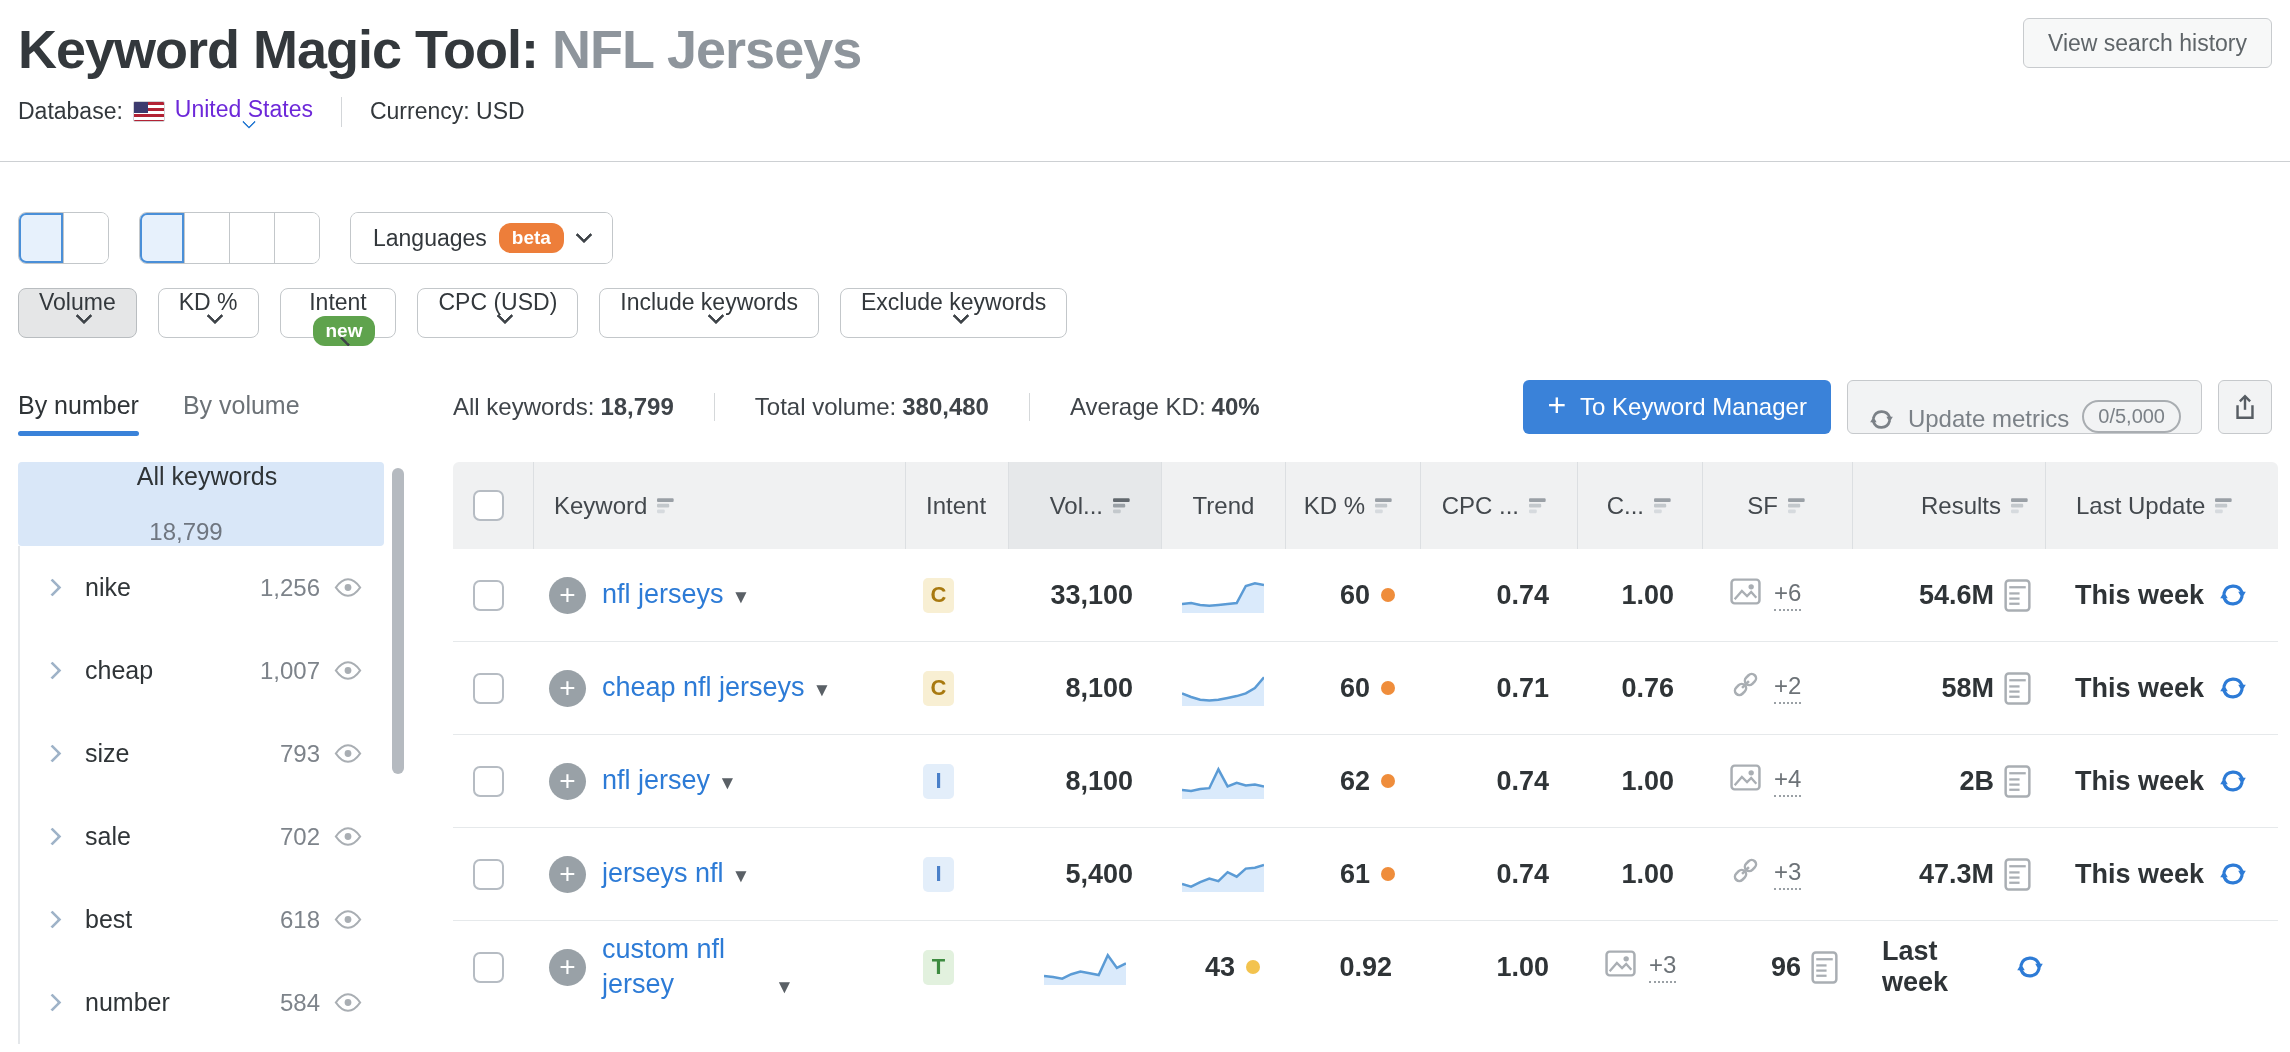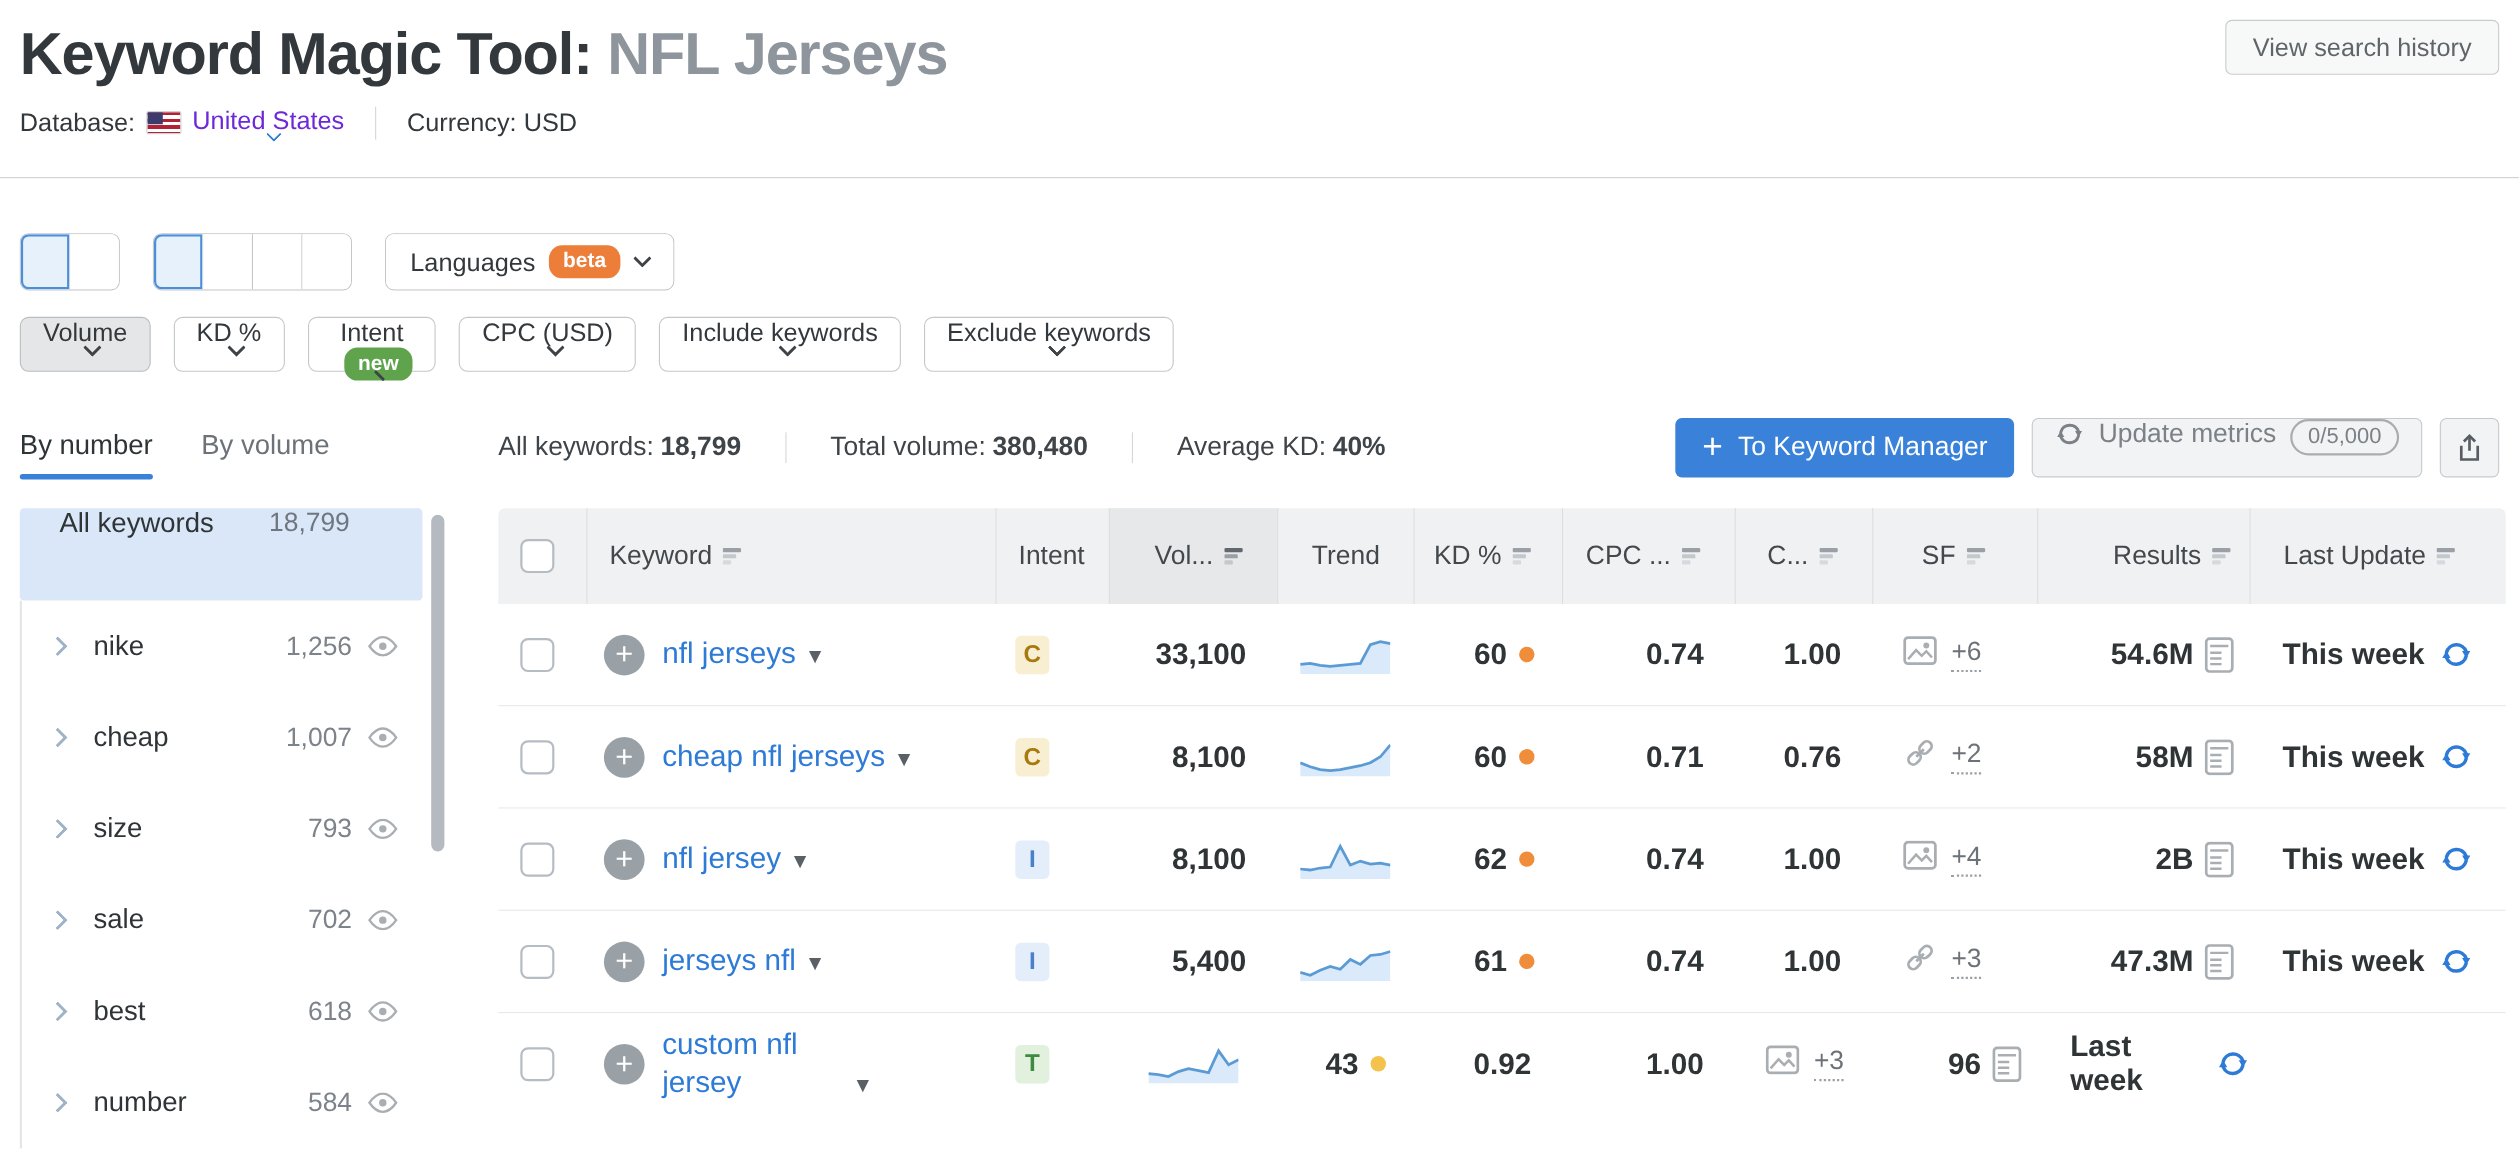--- a/index.html
+++ b/index.html
@@ -52,30 +52,30 @@
   .stats { display:flex; align-items:center; margin-top:-10px; }
   .stat { font-size:24px; color:#3f4449; padding:0 40px; }
   .stat:first-child { padding-left:0; }
   .stat + .stat { border-left:1px solid #d5d8da; }
   .stat b { font-weight:700; margin-left:6px; }
   .toolbar-right { margin-left:auto; display:flex; align-items:center; gap:16px; margin-top:-10px; }
   .btn-km { height:54px; padding:0 24px; background:#3a82d9; color:#fff; font-size:24px; border:none; border-radius:6px;
     display:inline-flex; align-items:center; gap:14px; cursor:pointer; }
   .btn-km .plus { font-size:32px; font-weight:300; line-height:0; margin-top:-4px; }
   .btn-upd { height:54px; padding:0 20px; background:#f2f3f4; border:1px solid #c6c9cc; border-radius:6px; color:#7b8187;
-    font-size:24px; display:inline-flex; align-items:flex-start; gap:13px; cursor:pointer; }
+    font-size:24px; display:inline-flex; align-items:flex-end; gap:13px; cursor:pointer; }
   .quota { border:2px solid #a9adb1; border-radius:999px; padding:3px 14px; font-size:20px; color:#7b8187; }
   .btn-export { width:54px; height:54px; background:#f2f3f4; border:1px solid #c6c9cc; border-radius:6px;
     display:inline-flex; align-items:center; justify-content:center; cursor:pointer; }
 
   
   .content { margin-top:28px; display:flex; }
   .sidebar { width:390px; position:relative; flex:none; }
-  .all-row { width:366px; background:#d9e7f8; border-radius:4px; height:84px; display:flex; 
-    padding:0 24px 0 36px; cursor:pointer; }
+  .all-row { width:366px; background:#d9e7f8; border-radius:4px; height:84px; display:flex; align-items:center;
+    padding:0 24px 0 36px; cursor:pointer;flex-direction:column; }
   .all-label { font-size:25px; font-weight:500; color:#2f3437; flex:1; }
   .all-count { font-size:24px; color:#6f7680; margin-right:42px; }
   .groups { border-left:2px solid #e4e7ea; }
   .group-row { height:83px; display:flex; align-items:center; padding:0 24px 0 26px; width:366px; cursor:pointer; }
   .chev-right { width:13px; height:13px; border-top:3px solid #9fb3c8; border-right:3px solid #9fb3c8;
     transform:rotate(45deg); border-radius:1px; flex:none; }
   .g-label { font-size:25px; color:#2f3437; margin-left:26px; flex:1; }
   .g-count { font-size:24px; color:#7d838a; }
   .eye { margin-left:14px; width:28px; display:inline-flex; }
   .scrollbar { position:absolute; left:374px; top:6px; width:12px; height:306px; background:#b5bac0; border-radius:6px; }

